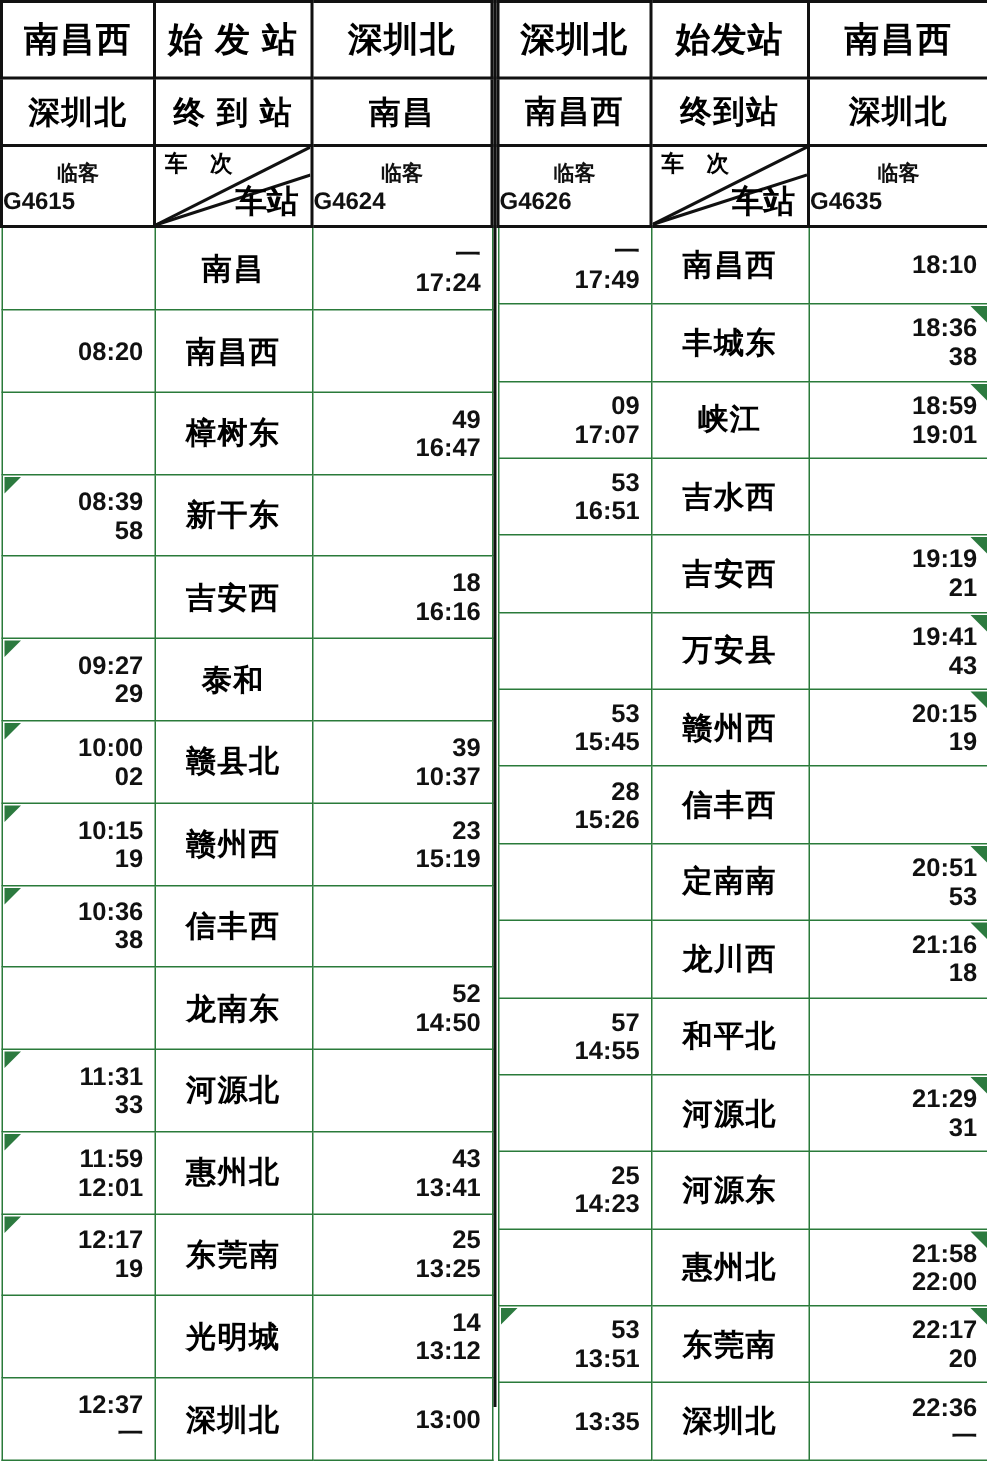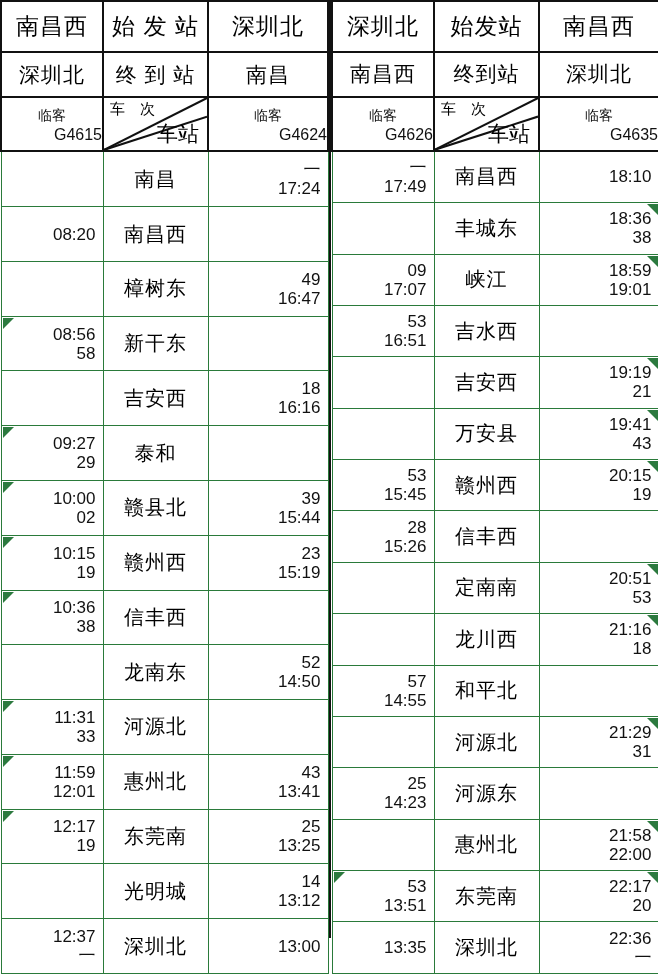--- a/index.html
+++ b/index.html
@@ -18,20 +18,21 @@
     position: relative;
     width: 658px;
     height: 974px;
     display: flex;
   }
   .panel {
     position: relative;
     width: 329px;
     height: 938px;
     box-sizing: border-box;
+    font-weight: bold;
   }
   .panel.right {
     border-left: 2px solid #111;
   }
   table {
     border-collapse: collapse;
     table-layout: fixed;
     width: 329px;
     height: 974px;
   }
@@ -97,21 +98,21 @@
   }
   .tlabel {
     display: block;
     text-align: center;
     font-size: 14px;
     margin-top: 3px;
     color: #111;
   }
   .tnum {
     display: block;
-    text-align: right;
+    text-align: left;
     font-size: 16px;
     color: #111;
     margin-top: 1px;
   }
   .station {
     text-align: center;
     font-size: 20px;
     letter-spacing: 1px;
     color: #000;
   }
@@ -205,21 +206,21 @@
           <tr style="height: 51.8125px;">
             <td class="times left-col" style="height: 51.8125px;"></td>
             <td class="station" style="height: 51.8125px;">樟树东</td>
             <td class="times right-col" style="height: 51.8125px;">
               <span class="t1">49</span>
               <span class="t2">16:47</span>
             </td>
           </tr>
           <tr style="height: 51.8125px;">
             <td class="times left-col" style="height: 51.8125px;">
-              <span class="t1">08:56</span>
+              <span class="t1">08:39</span>
               <span class="t2">58</span>
               <span class="mark"></span>
             </td>
             <td class="station" style="height: 51.8125px;">新干东</td>
             <td class="times right-col" style="height: 51.8125px;"></td>
           </tr>
           <tr style="height: 51.8125px;">
             <td class="times left-col" style="height: 51.8125px;"></td>
             <td class="station" style="height: 51.8125px;">吉安西</td>
             <td class="times right-col" style="height: 51.8125px;">
@@ -238,21 +239,21 @@
           </tr>
           <tr style="height: 51.8125px;">
             <td class="times left-col" style="height: 51.8125px;">
               <span class="t1">10:00</span>
               <span class="t2">02</span>
               <span class="mark"></span>
             </td>
             <td class="station" style="height: 51.8125px; margin-left: 48px;">赣县北</td>
             <td class="times right-col" style="height: 51.8125px;">
               <span class="t1">39</span>
-              <span class="t2">15:44</span>
+              <span class="t2">10:37</span>
             </td>
           </tr>
           <tr style="height: 51.8125px;">
             <td class="times left-col" style="height: 51.8125px;">
               <span class="t1">10:15</span>
               <span class="t2">19</span>
               <span class="mark"></span>
             </td>
             <td class="station" style="height: 51.8125px;">赣州西</td>
             <td class="times right-col" style="height: 51.8125px; margin-left: 38px;">

